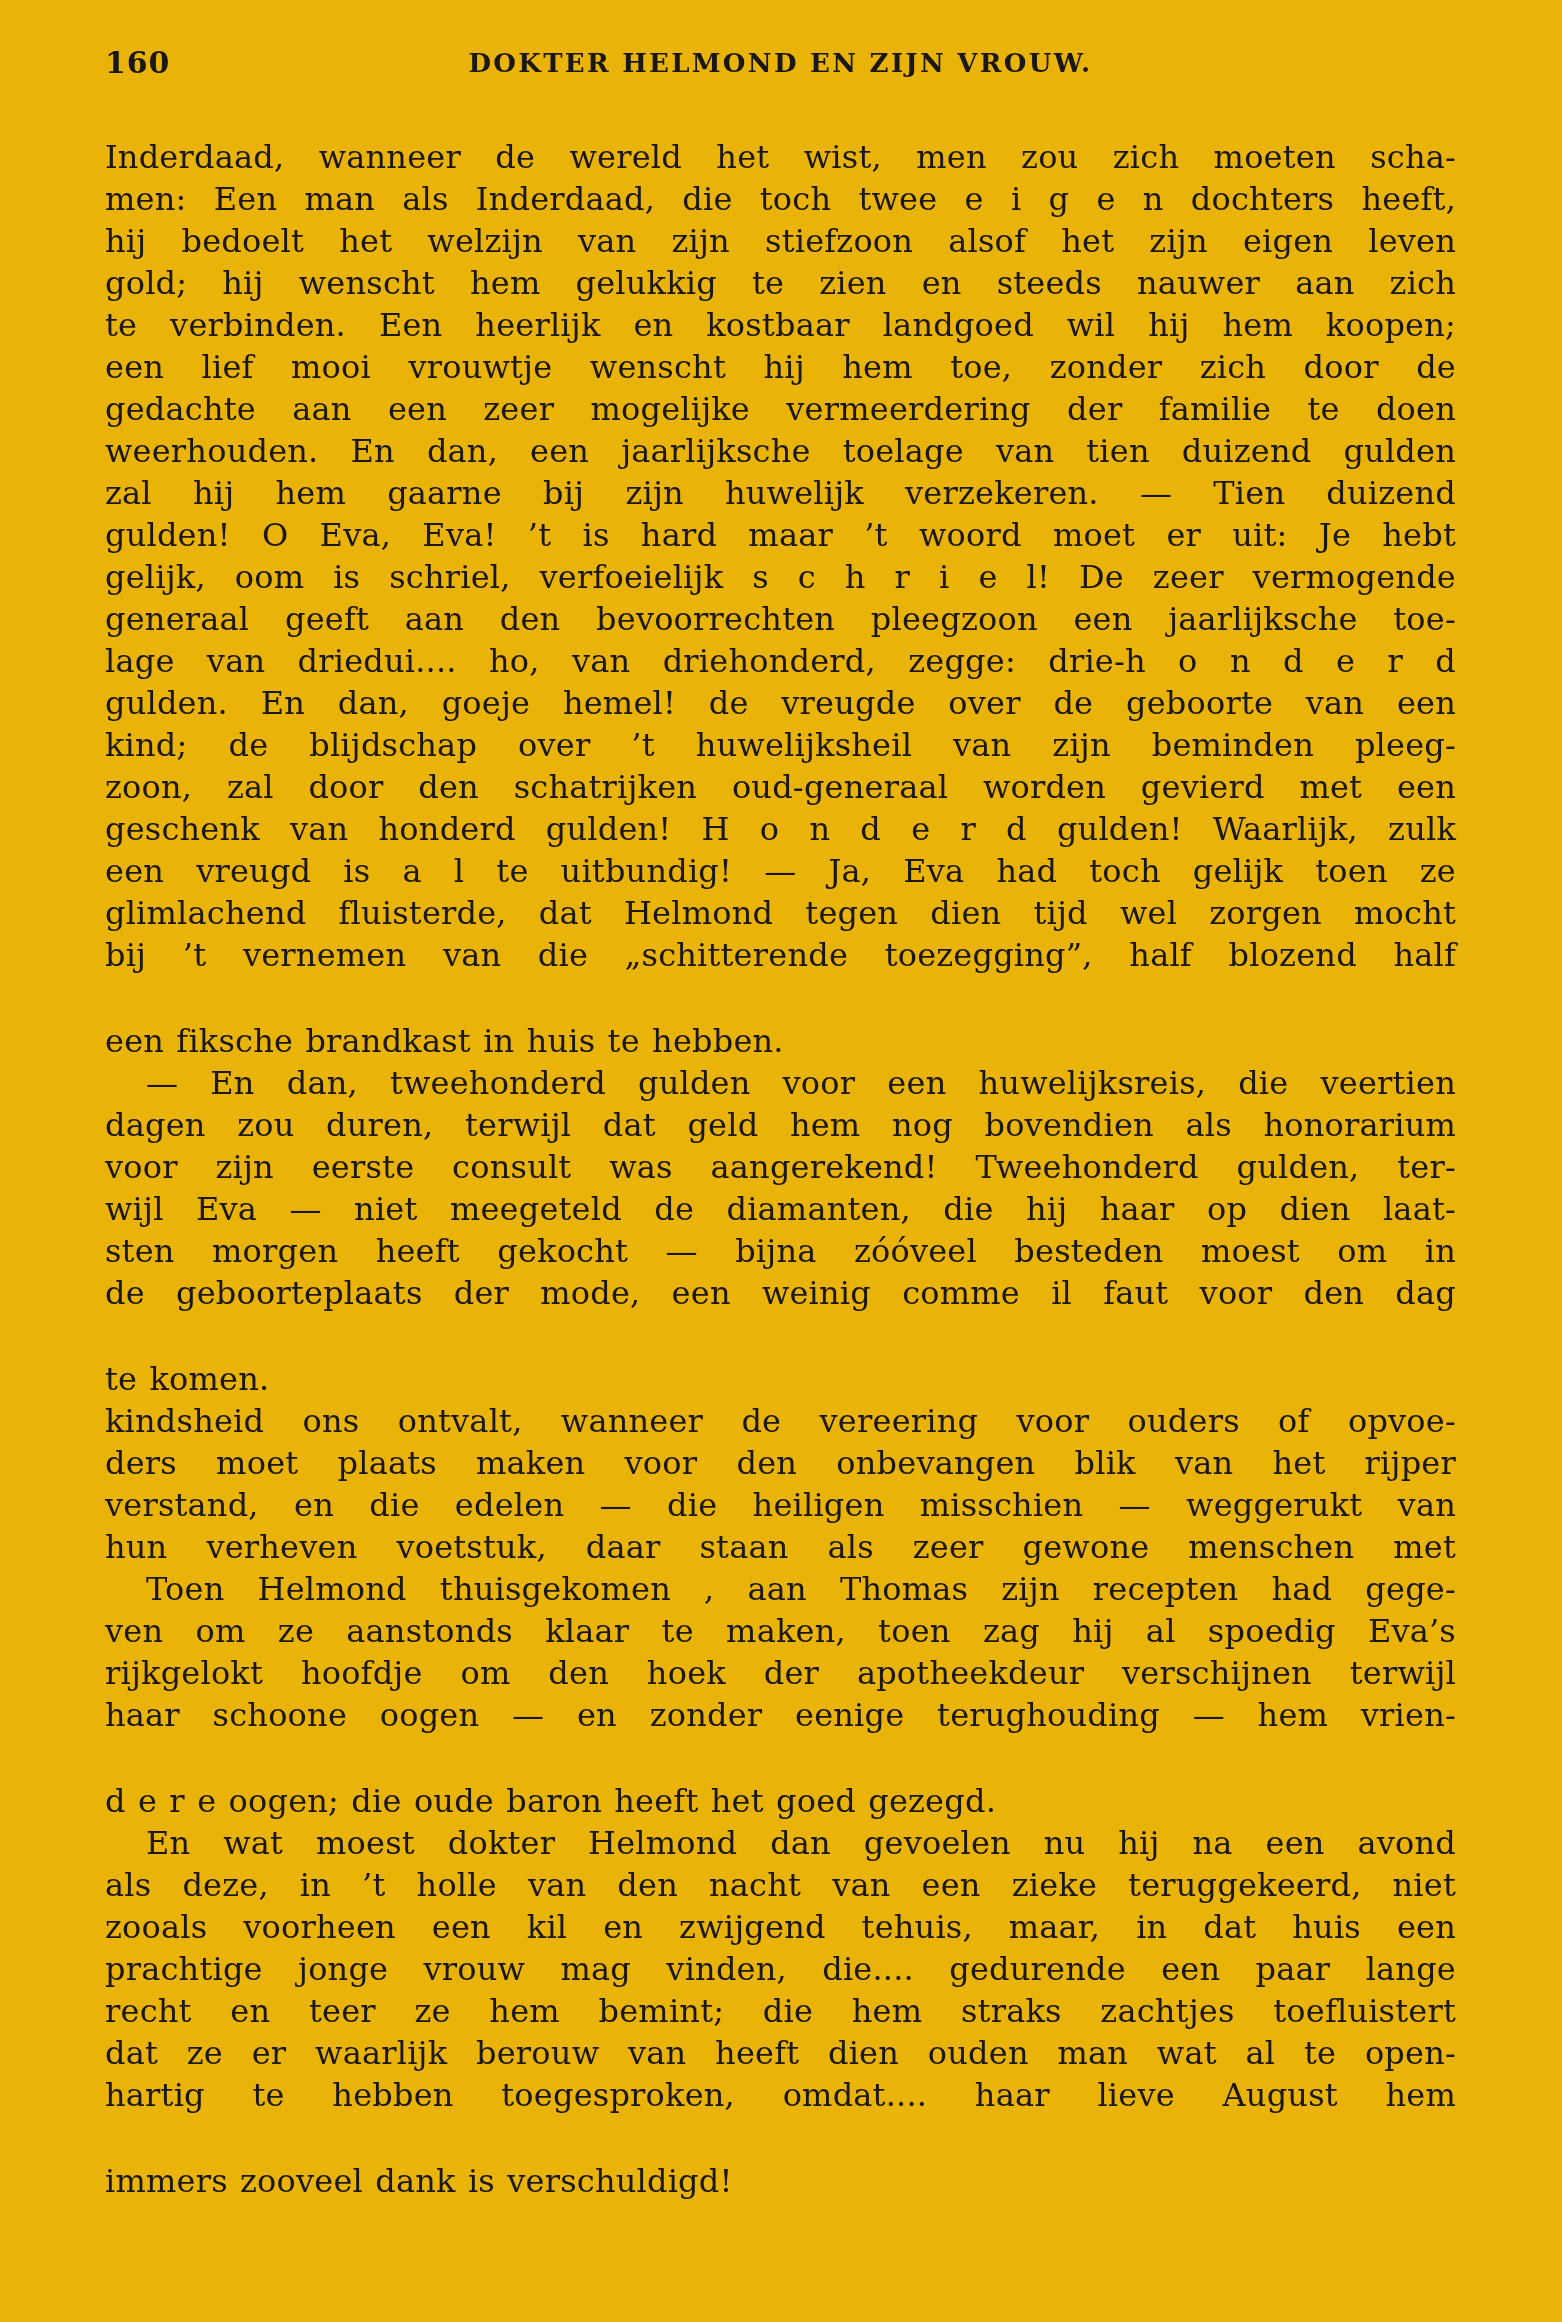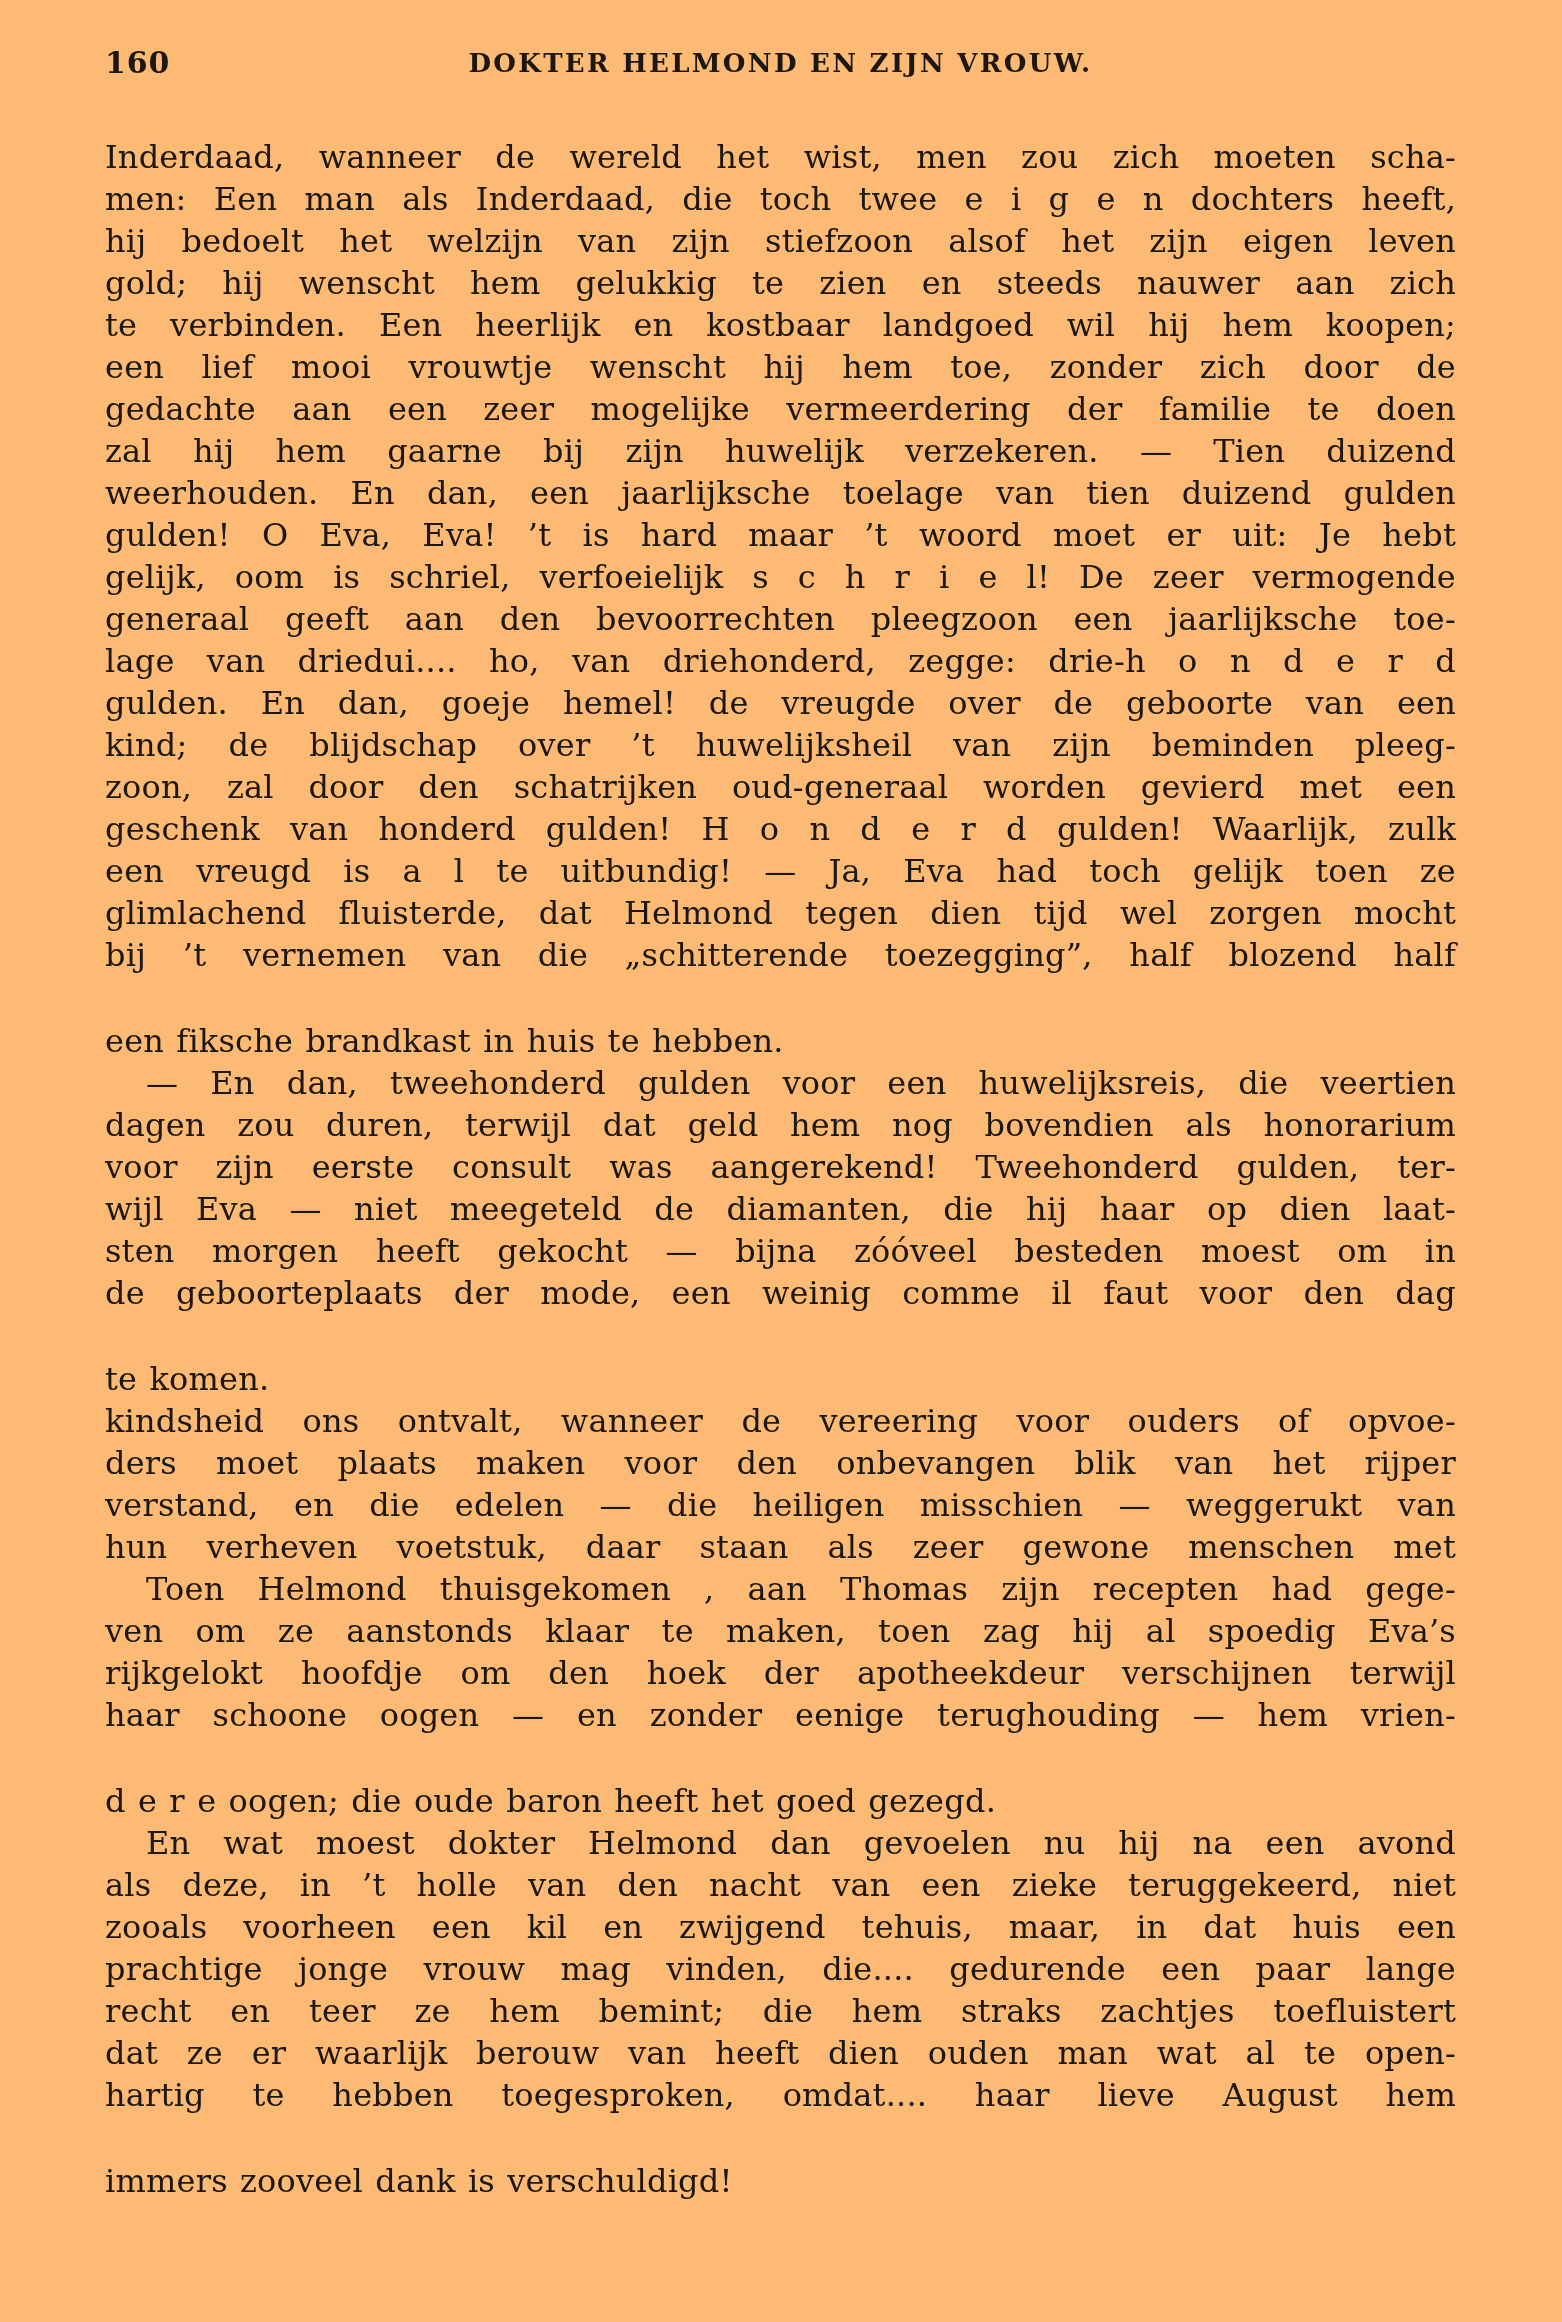--- a/index.html
+++ b/index.html
@@ -5,21 +5,21 @@
   html, body {
     margin: 0;
     padding: 0;
     background: #f1efe8;
     font-family: "DejaVu Serif", "Liberation Serif", serif;
   }
   .page {
     position: relative;
     width: 1563px;
     height: 2323px;
-    background: #fdba74;
+    background: #eab308;
     color: #1b1713;
     overflow: hidden;
     box-sizing: border-box;
   }
   .text-block {
     position: absolute;
     left: 105px;
     top: 45px;
     width: 1351px;
   }
@@ -77,22 +77,22 @@
     </div>
     <div class="page-body">
         <div class="paragraph">
           <div class="line">Inderdaad, wanneer de wereld het wist, men zou zich moeten scha-</div>
           <div class="line">men: Een man als Inderdaad, die toch twee e i g e n dochters heeft,</div>
           <div class="line">hij bedoelt het welzijn van zijn stiefzoon alsof het zijn eigen leven</div>
           <div class="line">gold; hij wenscht hem gelukkig te zien en steeds nauwer aan zich</div>
           <div class="line">te verbinden. Een heerlijk en kostbaar landgoed wil hij hem koopen;</div>
           <div class="line">een lief mooi vrouwtje wenscht hij hem toe, zonder zich door de</div>
           <div class="line">gedachte aan een zeer mogelijke vermeerdering der familie te doen</div>
+          <div class="line">weerhouden. En dan, een jaarlijksche toelage van tien duizend gulden</div>
           <div class="line">zal hij hem gaarne bij zijn huwelijk verzekeren. — Tien duizend</div>
-          <div class="line">weerhouden. En dan, een jaarlijksche toelage van tien duizend gulden</div>
           <div class="line">gulden! O Eva, Eva! ’t is hard maar ’t woord moet er uit: Je hebt</div>
           <div class="line">gelijk, oom is schriel, verfoeielijk s c h r i e l! De zeer vermogende</div>
           <div class="line">generaal geeft aan den bevoorrechten pleegzoon een jaarlijksche toe-</div>
           <div class="line">lage van driedui.... ho, van driehonderd, zegge: drie-h o n d e r d</div>
           <div class="line">gulden. En dan, goeje hemel! de vreugde over de geboorte van een</div>
           <div class="line">kind; de blijdschap over ’t huwelijksheil van zijn beminden pleeg-</div>
           <div class="line">zoon, zal door den schatrijken oud-generaal worden gevierd met een</div>
           <div class="line">geschenk van honderd gulden! H o n d e r d gulden! Waarlijk, zulk</div>
           <div class="line">een vreugd is a l te uitbundig! — Ja, Eva had toch gelijk toen ze</div>
           <div class="line">glimlachend fluisterde, dat Helmond tegen dien tijd wel zorgen mocht</div>

